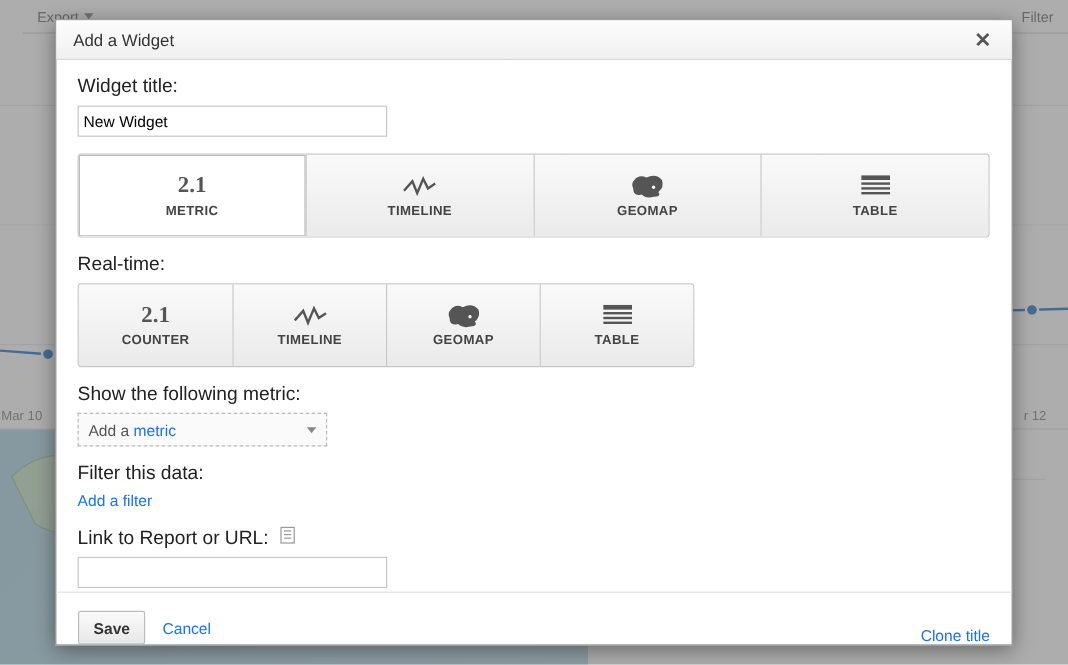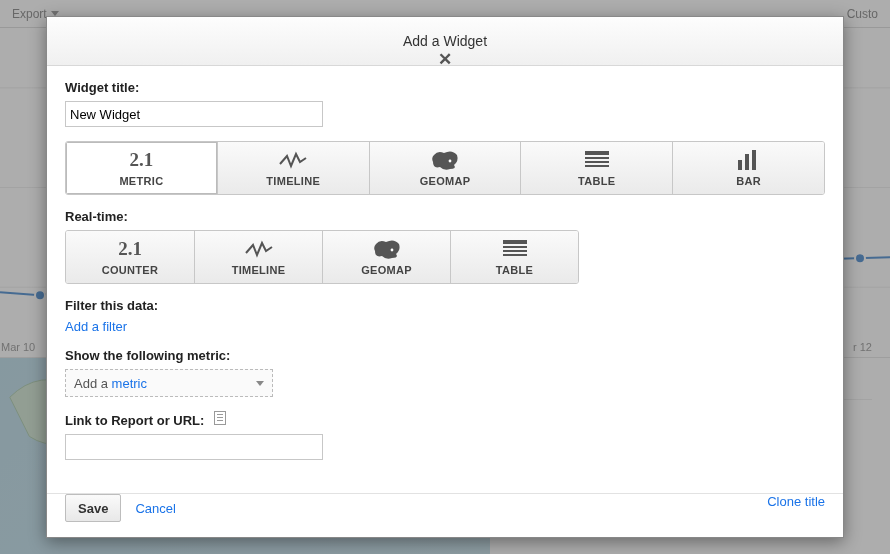--- a/index.html
+++ b/index.html
@@ -16,21 +16,21 @@
   
   .bg {
     position: absolute; inset: 0;
     background: #fff;
   }
   .bg .bg-header {
     height: 28px;
     border-bottom: 1px solid #ddd;
     display: flex; justify-content: space-between; align-items: center;
     padding: 0 12px;
-    color: #888; font-size: 12px;
+    color: #888; font-size: 12px; margin-left: 19px;
   }
   .bg .bg-header .exp { display:flex; align-items:center; gap:4px; }
   .bg .chart {
     height: 330px;
     position: relative;
     border-bottom: 1px solid #e5e5e5;
   }
   .bg .chart svg { width:100%; height:100%; }
   .bg .axis-label {
     position:absolute; bottom:4px; font-size:11px; color:#999;
@@ -63,49 +63,48 @@
   
   .modal {
     position:absolute;
     left: 46px; right: 46px; top: 16px; bottom: 16px;
     background: #fff;
     border: 1px solid #888;
     box-shadow: 0 4px 16px rgba(0,0,0,0.4);
     display:flex; flex-direction:column;
   }
   .modal-header {
-    height: 49px;
+    height: 33px;
     display:flex; align-items:center; justify-content:space-between;
     padding: 16px 14px;
     background: linear-gradient(#fdfdfd,#f0f0f0);
     border-bottom:1px solid #d8d8d8;
     font-size: 14px;
     color:#333;
-    flex-direction:column;
   }
   .modal-close {
     width:20px; height:20px;
     display:flex; align-items:center; justify-content:center;
     cursor:pointer;
     color:#555; font-size:17px;
     font-weight:bold;
   }
   .modal-body {
     flex:1; overflow:auto;
     padding: 14px 18px 4px 18px;
   }
   .modal-footer {
     height: 44px;
     border-top: 1px solid #e2e2e2;
-    display:flex; align-items:flex-start; justify-content:space-between;
+    display:flex; align-items:flex-end; justify-content:space-between;
     padding: 0 18px;
   }
 
   .field-label {
-    font-weight:bold; font-size:13px; color:#222;
+    font-weight:normal; font-size:16px; color:#222;
     margin-bottom:6px; display:block;
   }
   .text-input {
     width: 258px; height: 26px;
     border:1px solid #c7c7c7;
     padding: 0 4px;
     font-size:13px;
   }
   .section { margin-bottom: 14px; }
 
@@ -116,21 +115,21 @@
     border-radius:3px;
     overflow:hidden;
     background:#fff;
   }
   .type-grid.six .type-btn { flex: 1 1 0; }
   .type-grid.four { width: 514px; }
   .type-grid.four .type-btn { width: 128.5px; }
   .type-btn {
     background: linear-gradient(#fafafa,#eaeaea);
     border-left:1px solid #c7c7c7;
-    height: 52px;
+    height: 68px;
     display:flex; flex-direction:column; align-items:center; justify-content:center;
     gap:4px;
     cursor:pointer;
     color:#444;
   }
   .type-btn:first-child { border-left:none; }
   .type-btn.selected {
     background:#fff;
     box-shadow: inset 0 0 0 1px #bbb;
   }
@@ -189,21 +188,21 @@
 </style>
 </head>
 <body>
 
 <div class="bg">
   <div class="bg-header">
     <div class="exp">
       <span>Export</span>
       <span class="tri"></span>
     </div>
-    <div>Custo</div>
+    <div>Filter</div>
   </div>
 
   <div class="chart">
     <svg viewBox="0 0 890 330" preserveAspectRatio="none">
       <line x1="0" y1="60" x2="890" y2="60" stroke="#eee"></line>
       <line x1="0" y1="160" x2="890" y2="160" stroke="#eee"></line>
       <line x1="0" y1="260" x2="890" y2="260" stroke="#eee"></line>
       <polyline points="0,265 40,268 180,250 890,230" fill="none" stroke="#4f8ed0" stroke-width="2"></polyline>
       <circle cx="40" cy="268" r="5" fill="#4f8ed0" stroke="#fff" stroke-width="2"></circle>
       <circle cx="860" cy="231" r="5" fill="#4f8ed0" stroke="#fff" stroke-width="2"></circle>
@@ -271,30 +270,20 @@
             <div class="tb-icon">
               <svg width="24" height="18" viewBox="0 0 24 18">
                 <rect x="0" y="0" width="24" height="4" fill="#555"></rect>
                 <rect x="0" y="6" width="24" height="2" fill="#555"></rect>
                 <rect x="0" y="10" width="24" height="2" fill="#555"></rect>
                 <rect x="0" y="14" width="24" height="2" fill="#555"></rect>
               </svg>
             </div>
             <div class="tb-label">TABLE</div>
           </div>
-          <div class="type-btn">
-            <div class="tb-icon">
-              <svg width="26" height="20" viewBox="0 0 26 20">
-                <rect x="2" y="10" width="4" height="10" fill="#555"></rect>
-                <rect x="9" y="4" width="4" height="16" fill="#555"></rect>
-                <rect x="16" y="0" width="4" height="20" fill="#555"></rect>
-              </svg>
-            </div>
-            <div class="tb-label">BAR</div>
-          </div>
         </div>
     </div>
 
     <div class="section">
       <label class="field-label">Real-time:</label>
       <div class="type-grid four" id="grid-realtime">
           <div class="type-btn">
             <div class="tb-icon big">2.1</div>
             <div class="tb-label">COUNTER</div>
           </div>
@@ -320,38 +309,38 @@
               <svg width="24" height="18" viewBox="0 0 24 18">
                 <rect x="0" y="0" width="24" height="4" fill="#555"></rect>
                 <rect x="0" y="6" width="24" height="2" fill="#555"></rect>
                 <rect x="0" y="10" width="24" height="2" fill="#555"></rect>
                 <rect x="0" y="14" width="24" height="2" fill="#555"></rect>
               </svg>
             </div>
             <div class="tb-label">TABLE</div>
           </div>
         </div>
-    </div>
-
-    <div class="section">
-      <label class="field-label">Filter this data:</label>
-      <span class="link">Add a filter</span>
     </div>
 
     <div class="section">
       <label class="field-label">Show the following metric:</label>
       <div class="metric-picker">
         <span>
           <span>Add a </span><span class="mlink">metric</span>
         </span>
         <span class="caret-down"></span>
       </div>
     </div>
 
     <div class="section">
+      <label class="field-label">Filter this data:</label>
+      <span class="link">Add a filter</span>
+    </div>
+
+    <div class="section">
       <label class="field-label" style="display:inline">Link to Report or URL:</label>
       <span class="doc-icon"></span>
       <div style="margin-top:6px">
         <input class="text-input" type="text" style="">
       </div>
     </div>
 
   </div>
 
   <div class="modal-footer">

